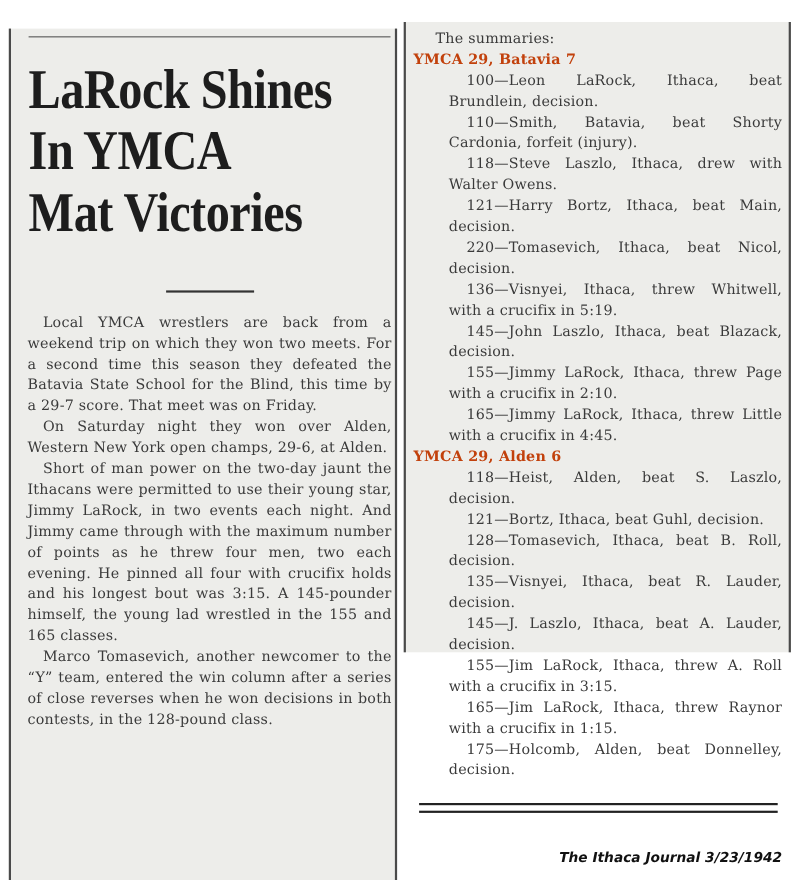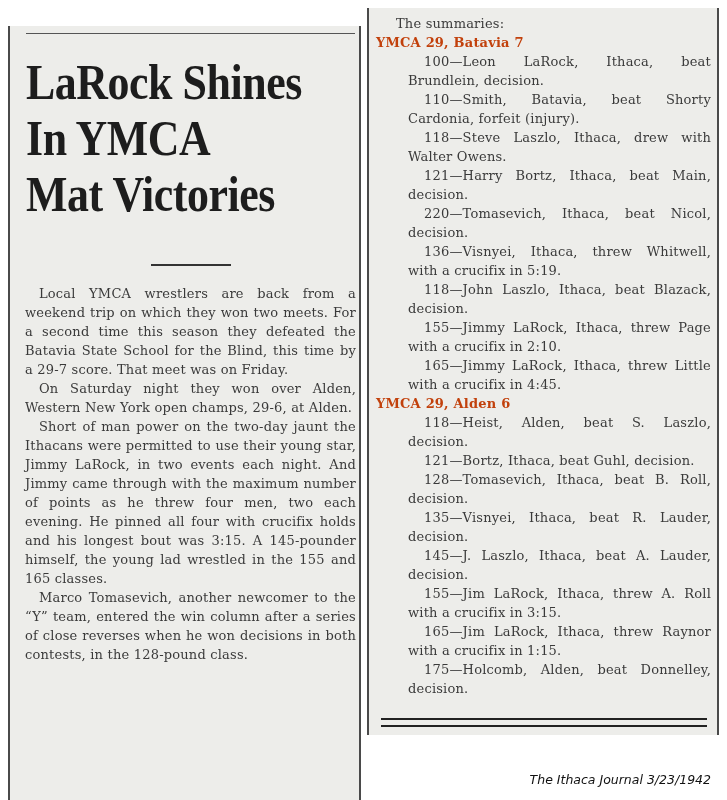--- a/index.html
+++ b/index.html
@@ -5,21 +5,21 @@
   html, body { margin:0; padding:0; }
   body {
     width:727px; height:800px; background:#ffffff; position:relative; overflow:hidden;
     font-family: "DejaVu Serif", serif;
   }
   .clip {
     position:absolute; background:#ededea;
     box-sizing:border-box;
   }
   #left-clip { left:8px; top:26px; width:353px; height:784px; }
-  #right-clip { left:367px; top:8px; width:352px; height:727px; }
+  #right-clip { left:367px; top:20px; width:352px; height:573px; }
   .vrule { position:absolute; top:0; bottom:0; width:2px; background:#4a4a4a; }
   .top-rule { position:absolute; left:18px; right:6px; top:7px; height:1px; background:#555; }
   .headline {
     position:absolute; left:18px; top:28px; width:335px;
     font-family: "Liberation Serif", serif; font-weight:bold;
     font-size:51px; line-height:56px; color:#1d1d1d; letter-spacing:-0.5px;
     transform: scaleX(0.86); transform-origin:left top;
     white-space:nowrap;
   }
   .head-rule { position:absolute; left:143px; width:80px; top:238px; height:2px; background:#333; }
@@ -32,21 +32,21 @@
   #left-body { left:17px; top:258px; width:331px; }
   #right-body { left:9px; top:6px; width:335px; }
   .summ p { margin:0; }
   .summ .item { text-indent:16px;margin-left:32px; }
   .summ .intro { text-indent:20px; }
   .summ .score { font-weight:bold; color:#c2410c; text-indent:0; }
   .double-rule { position:absolute; left:14px; right:12px; top:710px; height:5px;
     border-top:2px solid #222; border-bottom:2px solid #222; }
   .caption {
     position:absolute; right:16px; top:772px; font-family:"DejaVu Sans", sans-serif;
-    font-style:italic; font-weight:normal; font-size:12.5px; color:#111;
+    font-style:italic; font-weight:bold; font-size:12.5px; color:#111;
   }
 </style>
 </head>
 <body>
 
 <div id="left-clip" class="clip">
   <div class="vrule" style="left:0"></div>
   <div class="vrule" style="right:0"></div>
   <div class="top-rule"></div>
   <div class="headline">
@@ -68,21 +68,21 @@
   <div class="vrule" style="right:0"></div>
   <div id="right-body" class="body-text summ">
     <p class="intro">The summaries:</p>
     <p class="score">YMCA 29, Batavia 7</p>
     <p class="item">100—Leon LaRock, Ithaca, beat Brundlein, decision.</p>
     <p class="item">110—Smith, Batavia, beat Shorty Cardonia, forfeit (injury).</p>
     <p class="item">118—Steve Laszlo, Ithaca, drew with Walter Owens.</p>
     <p class="item">121—Harry Bortz, Ithaca, beat Main, decision.</p>
     <p class="item">220—Tomasevich, Ithaca, beat Nicol, decision.</p>
     <p class="item">136—Visnyei, Ithaca, threw Whitwell, with a crucifix in 5:19.</p>
-    <p class="item">118—John Laszlo, Ithaca, beat Blazack, decision.</p>
+    <p class="item">145—John Laszlo, Ithaca, beat Blazack, decision.</p>
     <p class="item">155—Jimmy LaRock, Ithaca, threw Page with a crucifix in 2:10.</p>
     <p class="item">165—Jimmy LaRock, Ithaca, threw Little with a crucifix in 4:45.</p>
     <p class="score">YMCA 29, Alden 6</p>
     <p class="item">118—Heist, Alden, beat S. Laszlo, decision.</p>
     <p class="item">121—Bortz, Ithaca, beat Guhl, decision.</p>
     <p class="item">128—Tomasevich, Ithaca, beat B. Roll, decision.</p>
     <p class="item">135—Visnyei, Ithaca, beat R. Lauder, decision.</p>
     <p class="item">145—J. Laszlo, Ithaca, beat A. Lauder, decision.</p>
     <p class="item">155—Jim LaRock, Ithaca, threw A. Roll with a crucifix in 3:15.</p>
     <p class="item">165—Jim LaRock, Ithaca, threw Raynor with a crucifix in 1:15.</p>

